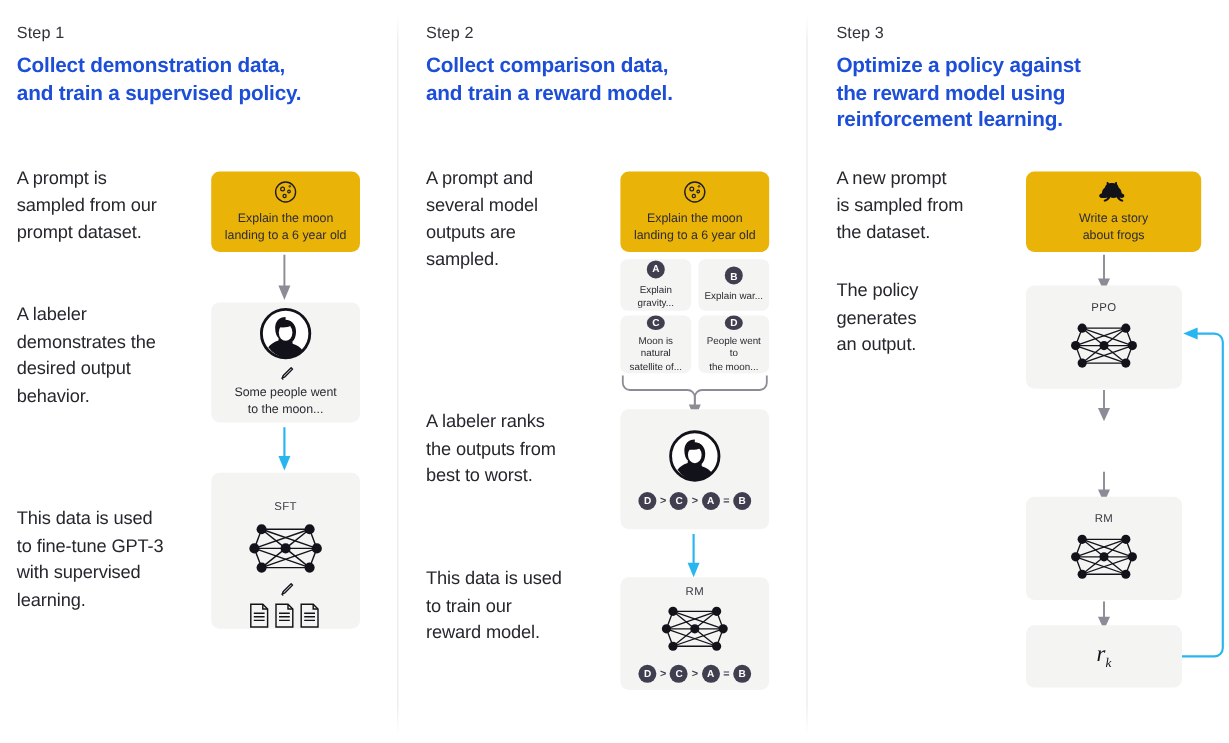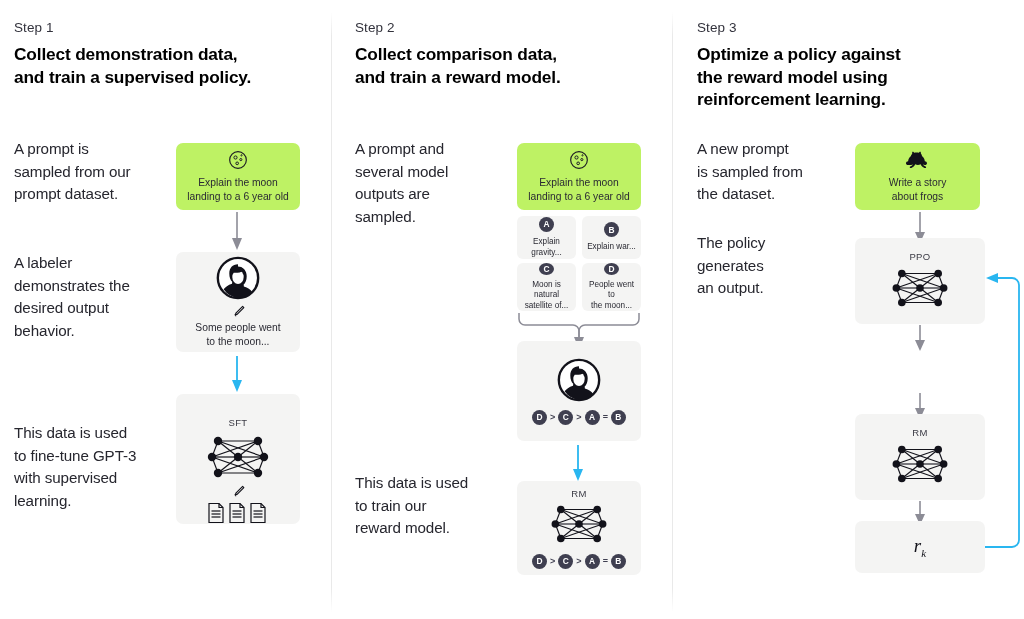--- a/index.html
+++ b/index.html
@@ -26,39 +26,39 @@
   #div1{left:331px;}
   #div2{left:672px;}
 
   
   .step-label{
     position:absolute;left:14px;top:20px;
     font-size:13.5px;color:#32323c;letter-spacing:.1px;
   }
   .step-title{
     position:absolute;left:14px;top:43px;
-    font-size:17.3px;font-weight:bold;color:#000000;
+    font-size:17.3px;font-weight:bold;color:#1d4ed8;
     line-height:22.5px;letter-spacing:-.15px;
   }
 
   
   .copy{
     position:absolute;left:14px;
     font-size:15.2px;line-height:22.6px;color:#26262e;
     letter-spacing:-.1px;
   }
 
   
   .card{
     position:absolute;border-radius:7px;
     box-sizing:border-box;
     display:flex;flex-direction:column;
     align-items:center;justify-content:center;
   }
-  .card.blue{background:#bef264;}
+  .card.blue{background:#eab308;}
   .card.gray{background:#f4f4f3;}
   .card-text{
     font-size:10.3px;line-height:13.6px;color:#2a2a33;
     text-align:center;padding:0 6px;
   }
   .mini-label{font-size:9.5px;color:#3a3a44;letter-spacing:.35px;}
 
   
   .opt{
     position:absolute;background:#f4f4f3;border-radius:6px;
@@ -230,20 +230,23 @@
   <div class="col" id="col2">
 
     <div class="step-label">Step 2</div>
     <div class="step-title" style="white-space:pre-line">Collect comparison data,
 and train a reward model.</div>
 
     <div class="copy" style="top:138px;white-space:pre-line">A prompt and
 several model
 outputs are
 sampled.</div>
+    <div class="copy" style="top:341px;white-space:pre-line">A labeler ranks
+the outputs from
+best to worst.</div>
     <div class="copy" style="top:472px;white-space:pre-line">This data is used
 to train our
 reward model.</div>
 
     <div class="card blue" style="left:176px;top:143px;width:124px;height:67px;">
       <span class="icon" style="margin-bottom:6px;">
         <svg width="20" height="20" viewBox="0 0 24 24">
           <circle cx="12" cy="12" r="10" fill="none" stroke="#1d1d24" stroke-width="1.4"></circle>
           <circle cx="9" cy="9" r="1.9" fill="none" stroke="#1d1d24" stroke-width="1.2"></circle>
           <circle cx="15.4" cy="11.5" r="1.3" fill="none" stroke="#1d1d24" stroke-width="1.2"></circle>
@@ -361,21 +364,21 @@
 the reward model using
 reinforcement learning.</div>
 
     <div class="copy" style="top:138px;white-space:pre-line">A new prompt
 is sampled from
 the dataset.</div>
     <div class="copy" style="top:232px;white-space:pre-line">The policy
 generates
 an output.</div>
 
-    <div class="card blue" style="left:172px;top:143px;width:125px;height:67px;">
+    <div class="card blue" style="left:172px;top:143px;width:146px;height:67px;">
       <span class="icon" style="margin-bottom:6px;">
         <svg width="28" height="20" viewBox="0 0 34 24">
           <path d="M5 18c-1.6 0-2.6-1-2.6-2.2 0-1.4 1.2-2.2 2.6-2.4.2-2.3 1.3-4.5 3.2-5.9.3-1.3 1-2.4 2.1-3C9.9 3.6 9.7 2.4 10.3 2c.7-.5 1.7.2 2 1.3.9-.3 1.9-.4 2.9-.4 1 0 2 .1 2.9.4.3-1.1 1.3-1.8 2-1.3.6.4.4 1.6-.1 2.5 1.1.6 1.8 1.7 2.1 3 1.9 1.4 3 3.6 3.2 5.9 1.4.2 2.6 1 2.6 2.4 0 1.2-1 2.2-2.6 2.2-.9 0-1.7-.3-2.3-.8.5 1.1 1.4 2 2.6 2.4.9.3 1.4.9 1.2 1.5-.2.6-1 .8-1.9.5-2.2-.7-3.9-2.3-4.7-4.3-1 .5-2.1.7-3.3.7-1.2 0-2.3-.2-3.3-.7-.8 2-2.5 3.6-4.7 4.3-.9.3-1.7.1-1.9-.5-.2-.6.3-1.2 1.2-1.5 1.2-.4 2.1-1.3 2.6-2.4-.6.5-1.4.8-2.3.8z" fill="#12121a"></path>
           <circle cx="11.4" cy="5.1" r="1.5" fill="#12121a"></circle>
           <circle cx="19.4" cy="5.1" r="1.5" fill="#12121a"></circle>
         </svg>
       </span>
       <div class="card-text" style="white-space:pre-line">Write a story
 about frogs</div>
     </div>

